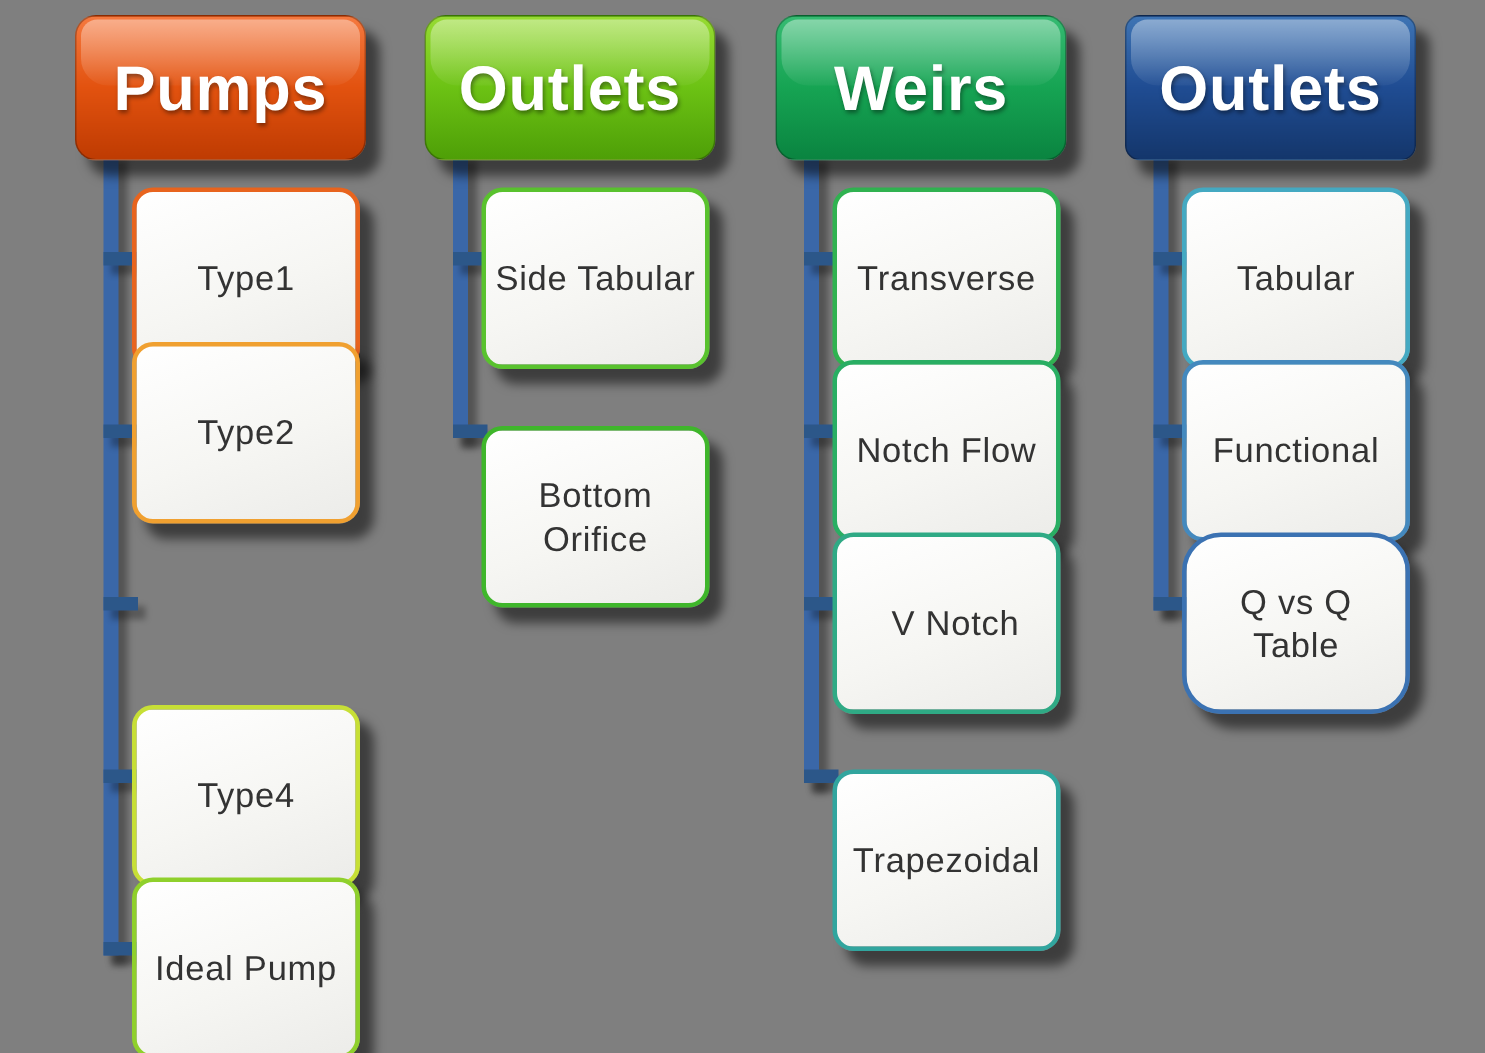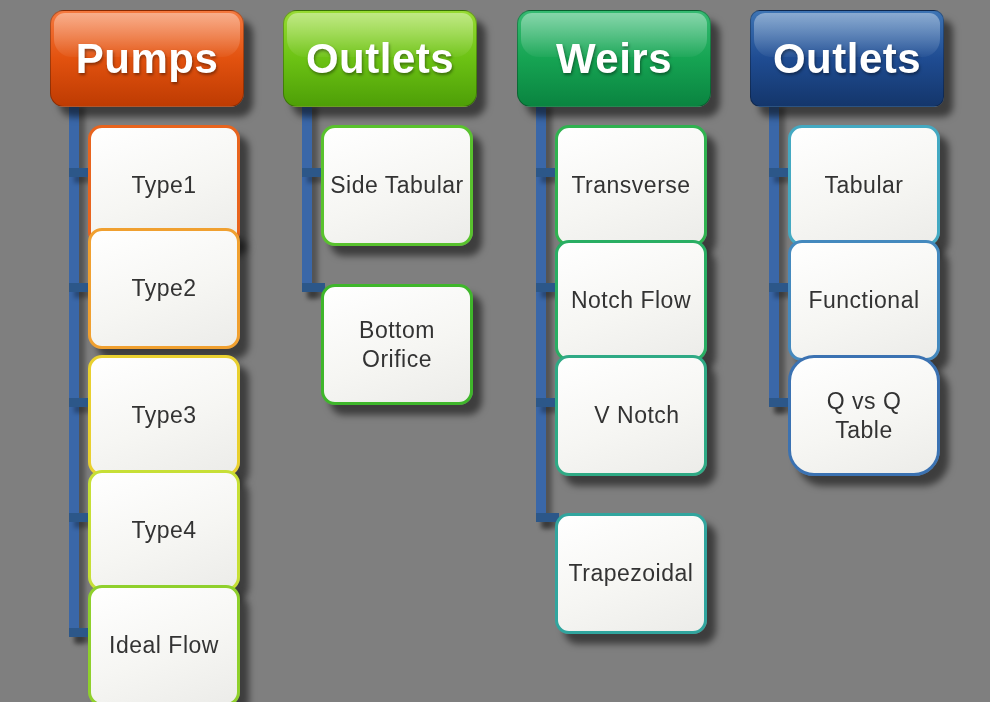--- a/index.html
+++ b/index.html
@@ -70,28 +70,25 @@
     <div class="hdr" style="background: linear-gradient(rgb(245, 121, 63) 0%, rgb(226, 82, 15) 50%, rgb(190, 59, 2) 100%);">
       <span class="hdr-label">Pumps</span>
     </div>
 
     <div class="node" style="top: 125px; border-color: rgb(232, 100, 30);">
       <span class="node-label">Type1</span>
     </div>
     <div class="node" style="top: 228px; border-color: rgb(240, 160, 48);">
       <span class="node-label">Type2</span>
     </div>
-    <div class="node" style="top: 355px; border-color: rgb(233, 208, 47);">
-      <span class="node-label">Type3</span>
-    </div>
     <div class="node" style="top: 470px; border-color: rgb(199, 223, 54);">
       <span class="node-label">Type4</span>
     </div>
     <div class="node" style="top: 585px; border-color: rgb(143, 208, 44);">
-      <span class="node-label">Ideal Flow</span>
+      <span class="node-label">Ideal Pump</span>
     </div>
   </div>
 
   <div class="column" style="left:283px">
     <div class="vline" style="height: 192px; background: rgb(58, 103, 168);"></div>
     <div class="stub" style="top: 168px; background: rgb(44, 87, 137);"></div>
     <div class="stub" style="top: 283px; background: rgb(44, 87, 137);"></div>
 
     <div class="hdr" style="background: linear-gradient(rgb(151, 219, 51) 0%, rgb(108, 194, 20) 50%, rgb(78, 159, 7) 100%);">
       <span class="hdr-label">Outlets</span>

